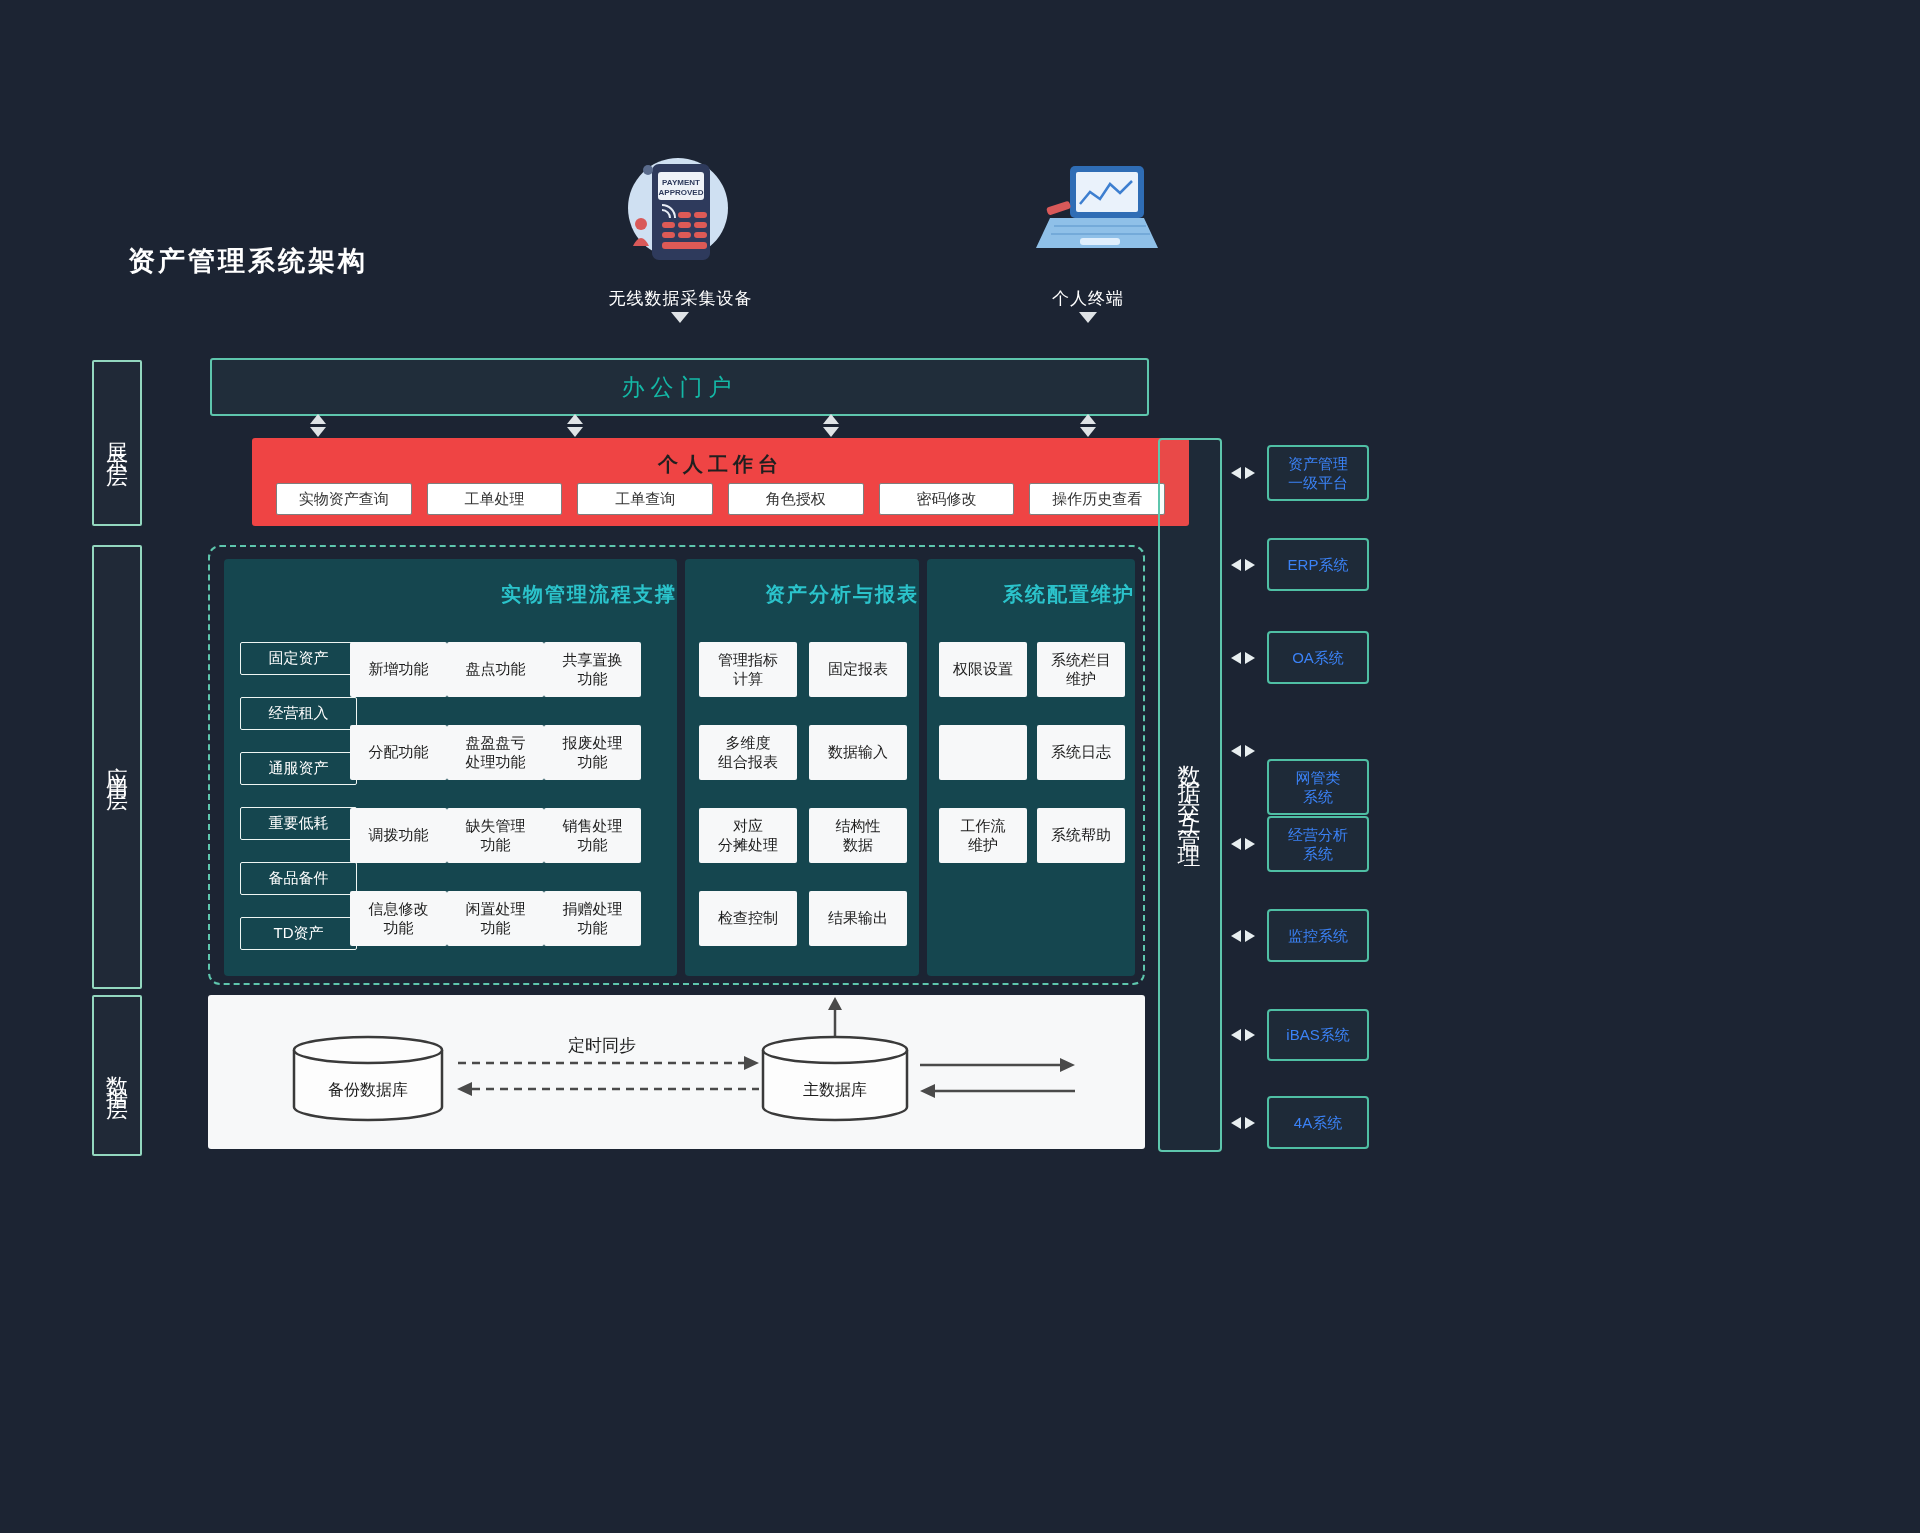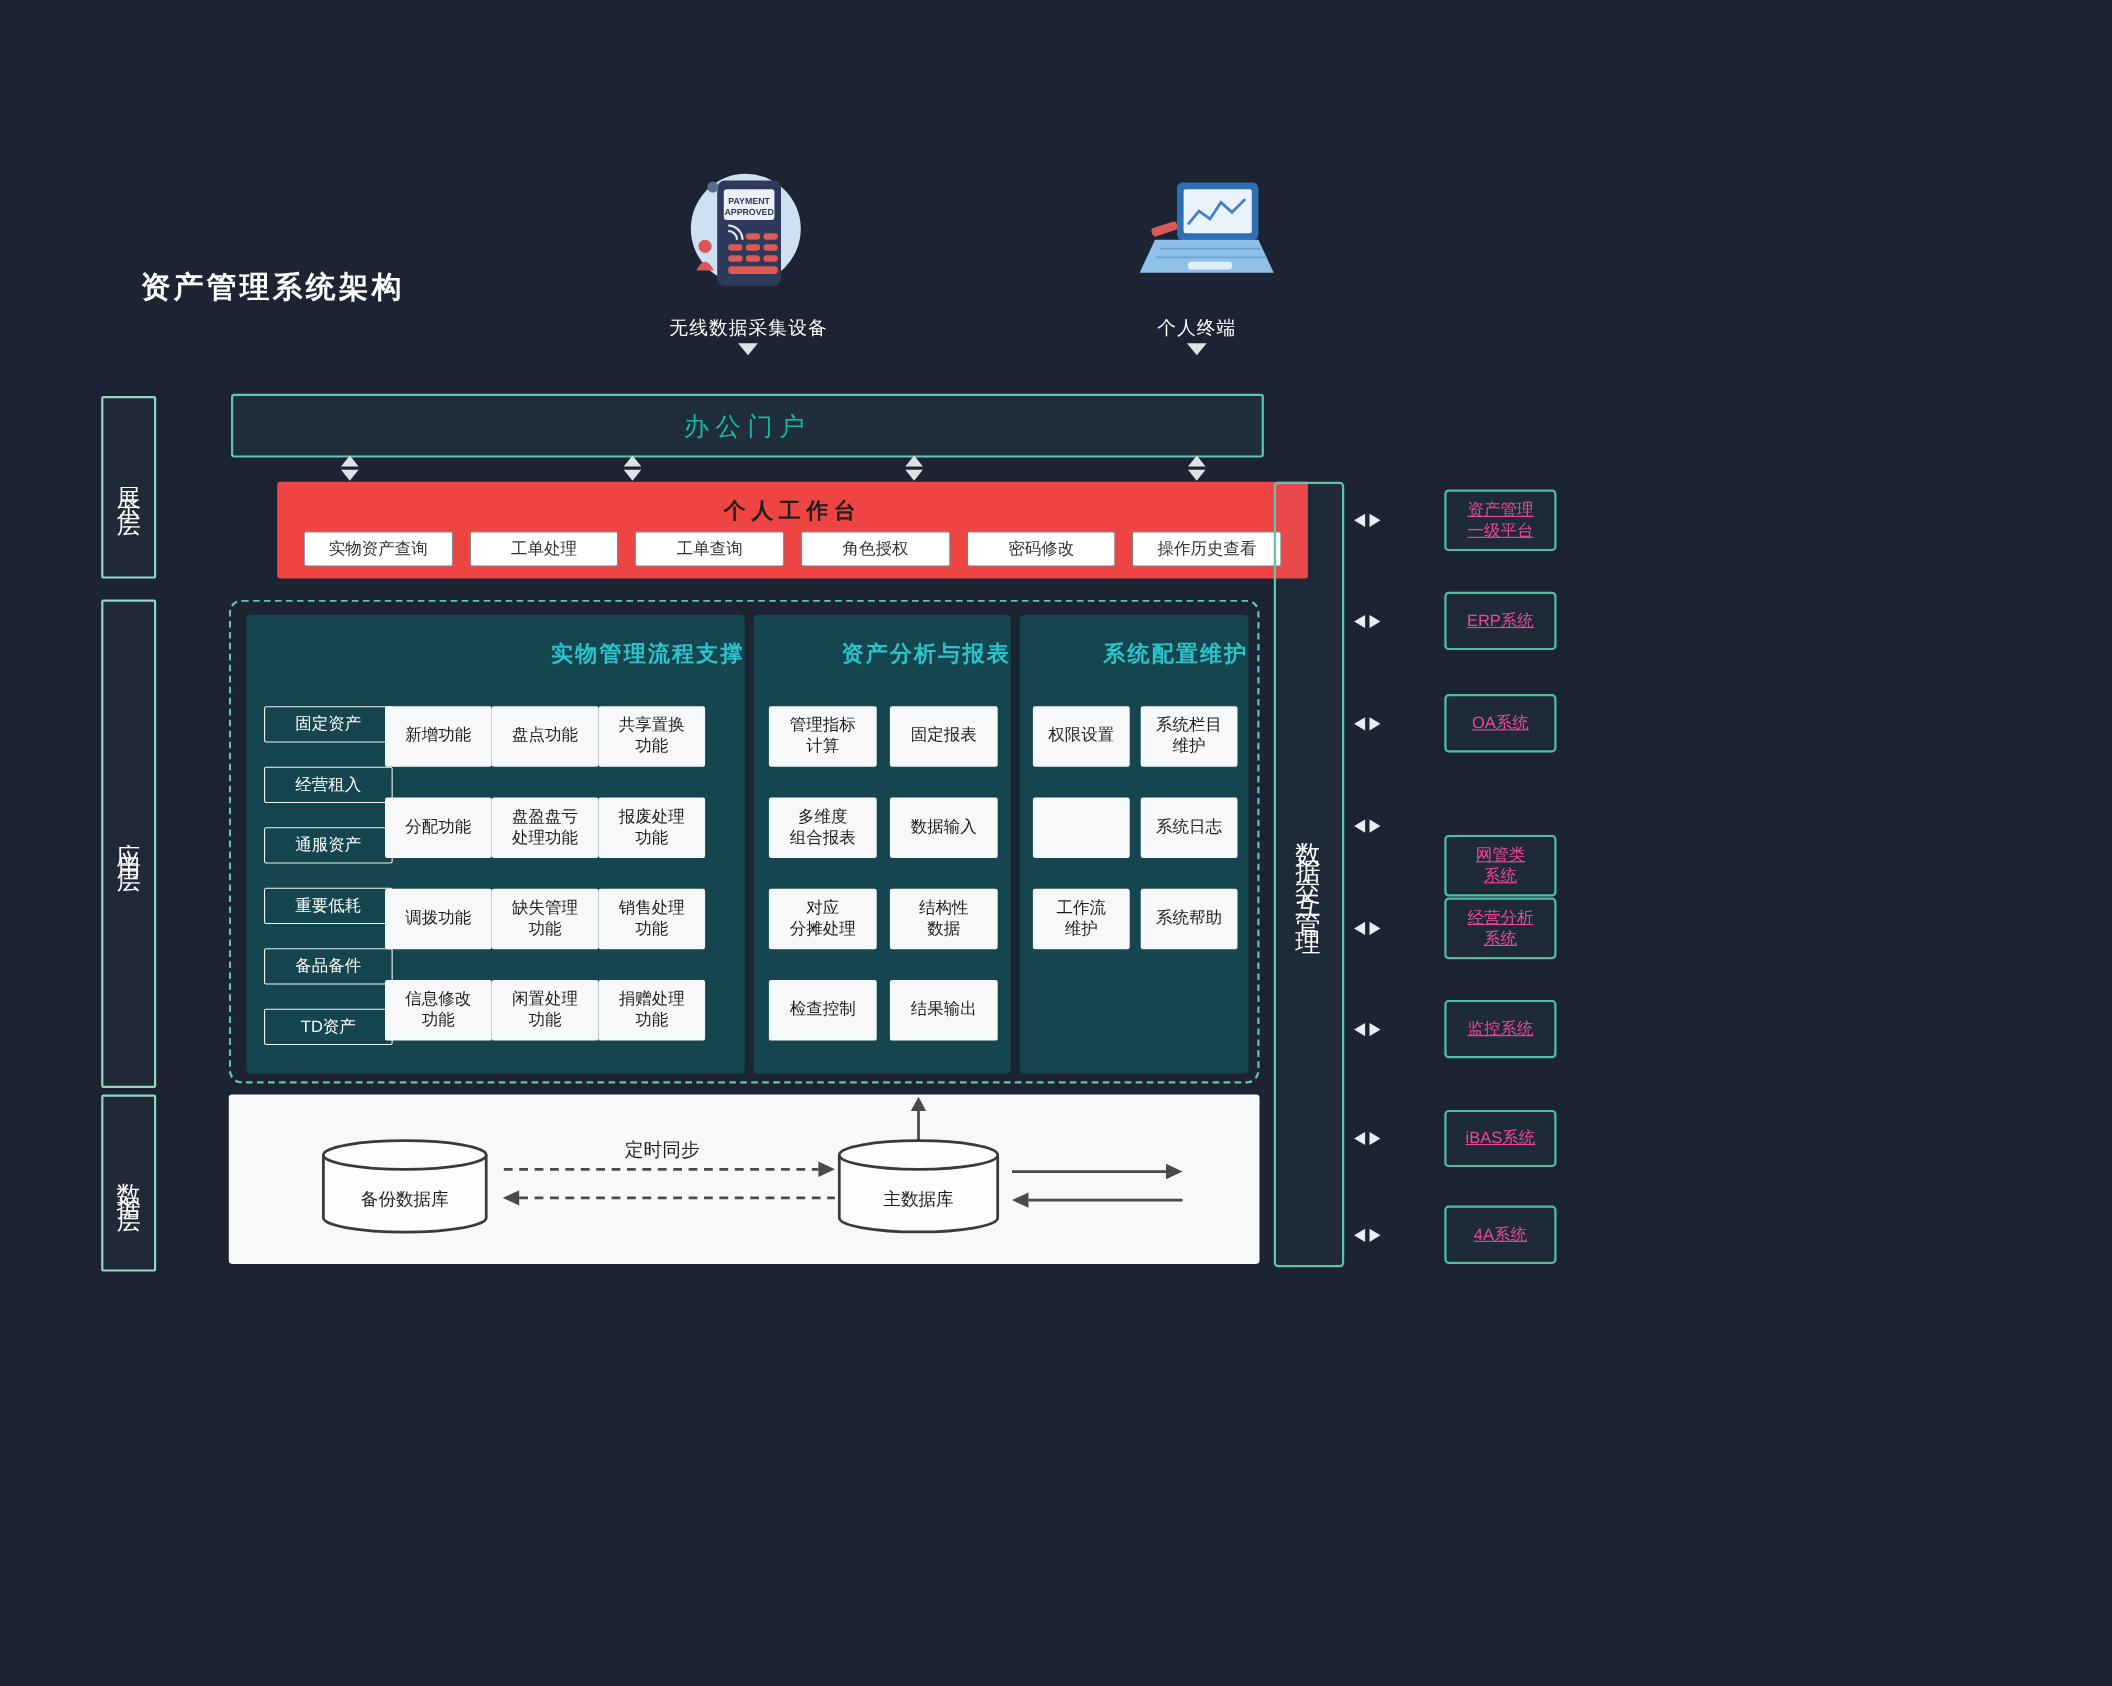--- a/index.html
+++ b/index.html
@@ -62,24 +62,24 @@
   .data-box{position:absolute;left:208px;top:995px;width:937px;height:154px;
             background:#f7f8f9;border-radius:3px;}
   svg text{font-family:"Liberation Sans",sans-serif;}
 
   
   .right-tall{position:absolute;left:1158px;top:438px;width:64px;height:714px;
               border:2px solid #5ec6ad;border-radius:4px;box-sizing:border-box;color:#fff;
               display:flex;align-items:center;justify-content:center;
               writing-mode:vertical-rl;text-orientation:upright;font-size:23px;
               letter-spacing:16px;background:rgba(94,198,173,0.04);}
-  .sys-box{position:absolute;left:1313px;width:102px;border:2px solid #4fbfa4;border-radius:4px;
-           color:#ec4899;font-size:15px;display:flex;align-items:center;justify-content:center;
+  .sys-box{position:absolute;left:1267px;width:102px;border:2px solid #4fbfa4;border-radius:4px;
+           color:#3b82f6;font-size:15px;display:flex;align-items:center;justify-content:center;
            text-align:center;white-space:pre-line;line-height:1.3;box-sizing:border-box;
-           background:rgba(94,198,173,0.04);text-decoration:underline;}
+           background:rgba(94,198,173,0.04);}
   .conn-lr{position:absolute;left:1231px;display:flex;align-items:center;gap:4px;}
   .tri-left{width:0;height:0;border-top:6px solid transparent;border-bottom:6px solid transparent;
             border-right:10px solid #e8eef0;}
   .tri-right{width:0;height:0;border-top:6px solid transparent;border-bottom:6px solid transparent;
              border-left:10px solid #e8eef0;}
 
   .dev-label{position:absolute;color:#fff;font-size:17px;text-align:center;letter-spacing:1px;}
 </style>
 </head>
 <body>

